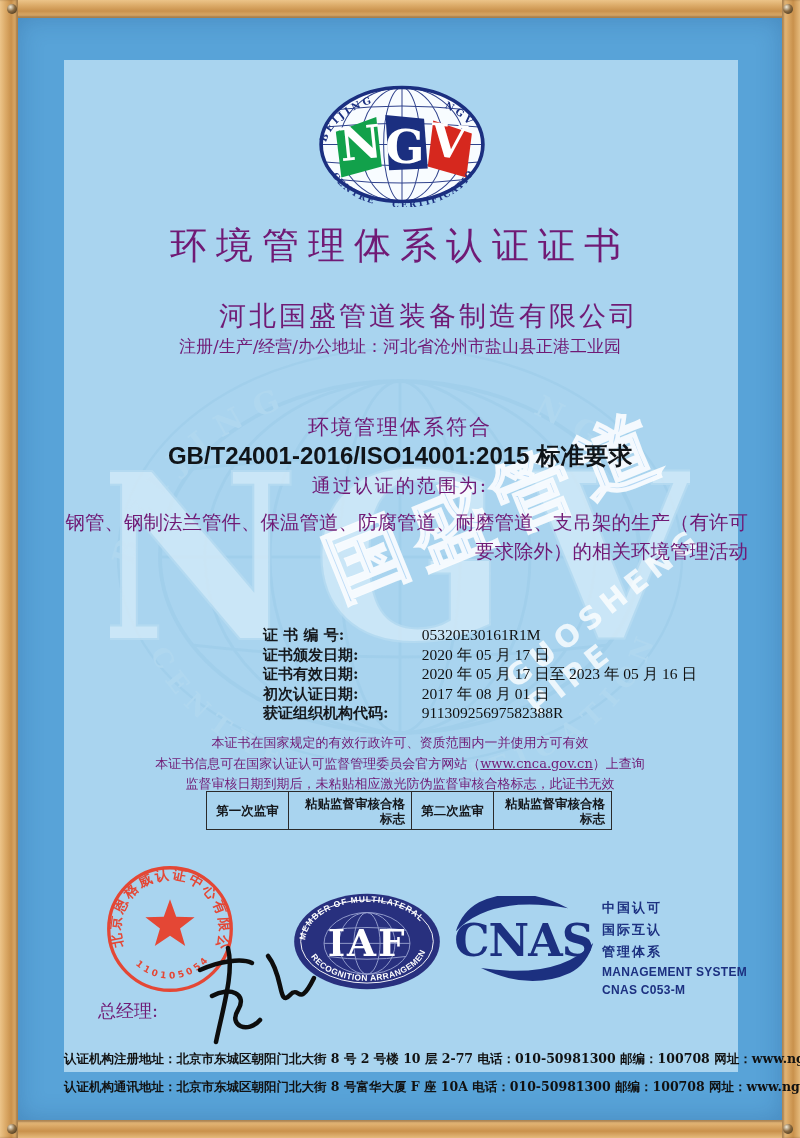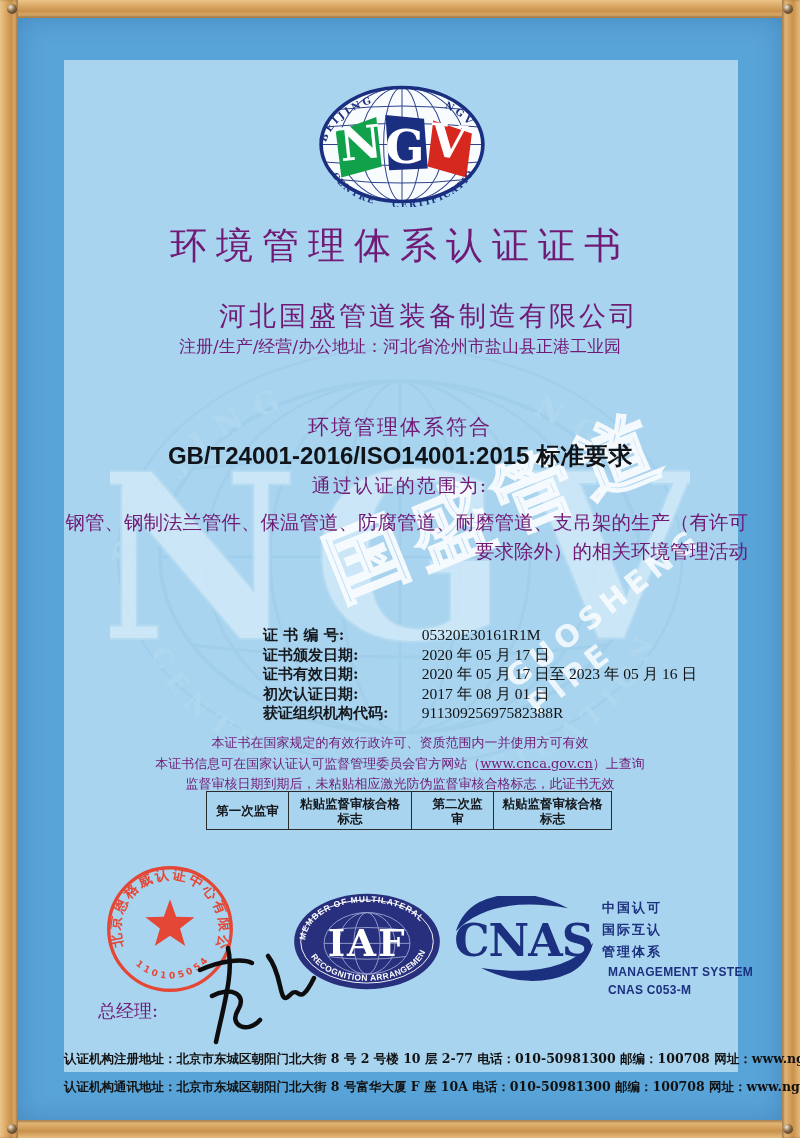--- a/index.html
+++ b/index.html
@@ -39,27 +39,27 @@
   #scope{left:52px;top:508px;width:696px;text-align:right;font-size:19.5px;line-height:29px;}
   #details{left:263px;top:625px;}
   .detail-row{height:19.5px;line-height:19.5px;font-size:15px;white-space:nowrap;}
   .detail-label{display:inline-block;width:154px;font-weight:700;color:#15181c;}
   .detail-value{font-family:"Liberation Serif",serif;font-weight:400;color:#101010;font-size:15.5px;}
   #notes{top:733px;font-size:13px;line-height:20.5px;}
   #notes .u{text-decoration:underline;text-align:right;}
   
   #audit-table{left:206px;top:791px;width:404px;height:37px;display:flex;border:1px solid #2a2a2a;}
   .ct-cell{border-left:1px solid #2a2a2a;display:flex;align-items:center;justify-content:center;
-           text-align:center;font-size:12.5px;line-height:15px;font-weight:700;color:#15181c;padding:2px 6px;box-sizing:border-box;}
+           text-align:right;font-size:12.5px;line-height:15px;font-weight:700;color:#15181c;padding:2px 6px;box-sizing:border-box;}
   .ct-cell:first-child{border-left:none;}
   
   #gm-label{left:98px;top:999px;font-size:18px;}
   #cnas-text{left:602px;top:899px;color:#1c3080;}
   .cnas-cn{font-size:13px;font-weight:700;letter-spacing:2px;height:22px;}
-  .cnas-en{font-size:12px;font-weight:700;font-family:"Liberation Sans",sans-serif;height:18px;letter-spacing:.3px;margin-left:6px;}
+  .cnas-en{font-size:12px;font-weight:700;font-family:"Liberation Sans",sans-serif;height:18px;letter-spacing:.3px;}
   
   .footer-line{left:64px;width:712px;font-size:12.5px;font-weight:700;color:#111;white-space:nowrap;}
   #footer-line1{top:1051px;}
   #footer-line2{top:1079px;}
 </style>
 </head>
 <body>
 
 <div id="page">
 
@@ -179,21 +179,21 @@
 
   <div id="notes" class="abs center cjk">
     <div>本证书在国家规定的有效行政许可、资质范围内一并使用方可有效</div>
     <div><span>本证书信息可在国家认证认可监督管理委员会官方网站（</span><span class="u">www.cnca.gov.cn</span><span>）上查询</span></div>
     <div>监督审核日期到期后，未粘贴相应激光防伪监督审核合格标志，此证书无效</div>
   </div>
 
   <div id="audit-table" class="abs">
     <div class="ct-cell cjk" style="width:81px;">第一次监审</div>
     <div class="ct-cell cjk" style="width:123px;">粘贴监督审核合格标志</div>
-    <div class="ct-cell cjk" style="width:82px;padding-left:16px;">第二次监审</div>
+    <div class="ct-cell cjk" style="width:82px;">第二次监审</div>
     <div class="ct-cell cjk" style="width:118px;">粘贴监督审核合格标志</div>
   </div>
 
   <svg class="abs" style="left:103px;top:862px;opacity:.95;" width="134" height="134" viewBox="-70 -70 140 140">
     <circle r="64" fill="none" stroke="#e8402c" stroke-width="3.5"></circle>
     <polygon fill="#e8402c" points="0,-31 6.5,-12.9 25.7,-12.3 10.5,-0.6 15.9,17.8 0,7 -15.9,17.8 -10.5,-0.6 -25.7,-12.3 -6.5,-12.9"></polygon>
     <defs>
       <path id="st-top" d="M -45,26 A 52 52 0 1 1 45,26"></path>
       <path id="st-bot" d="M -40,33 A 52 52 0 0 0 40,33"></path>
     </defs>

